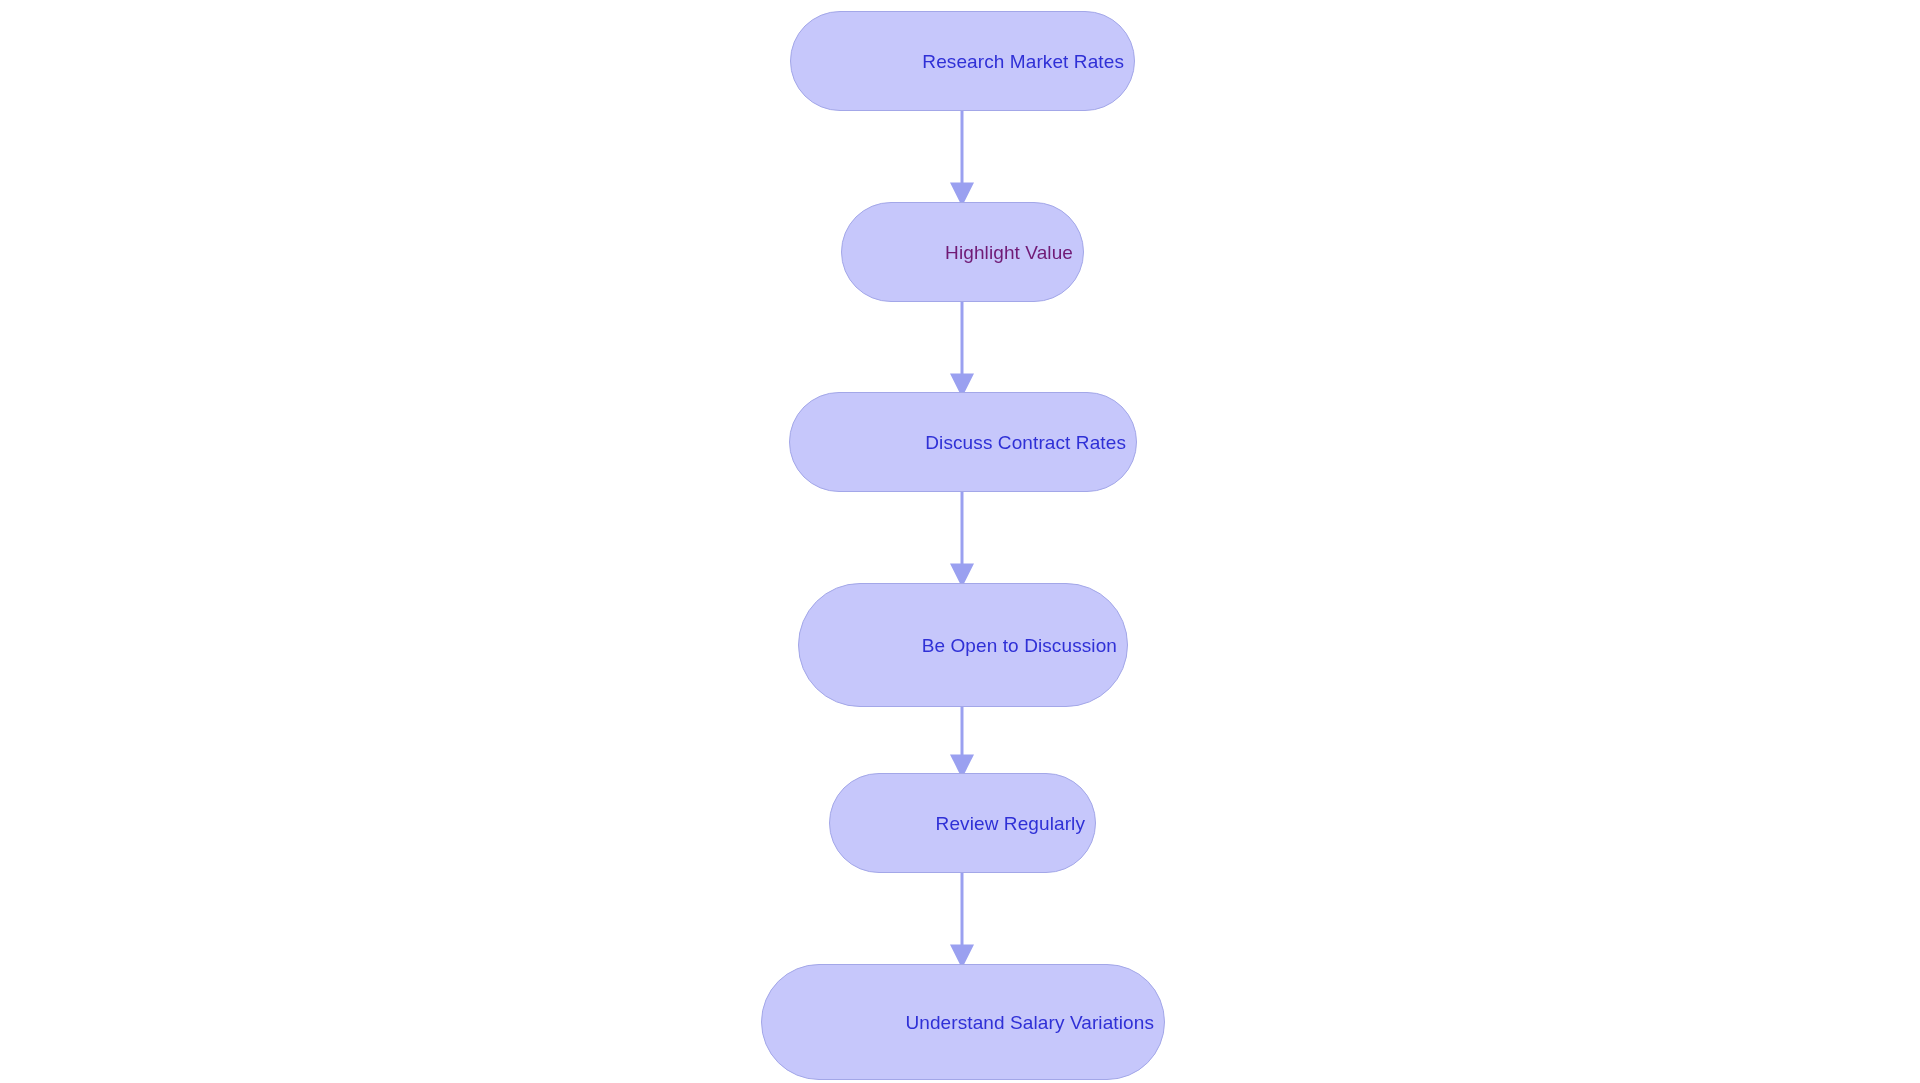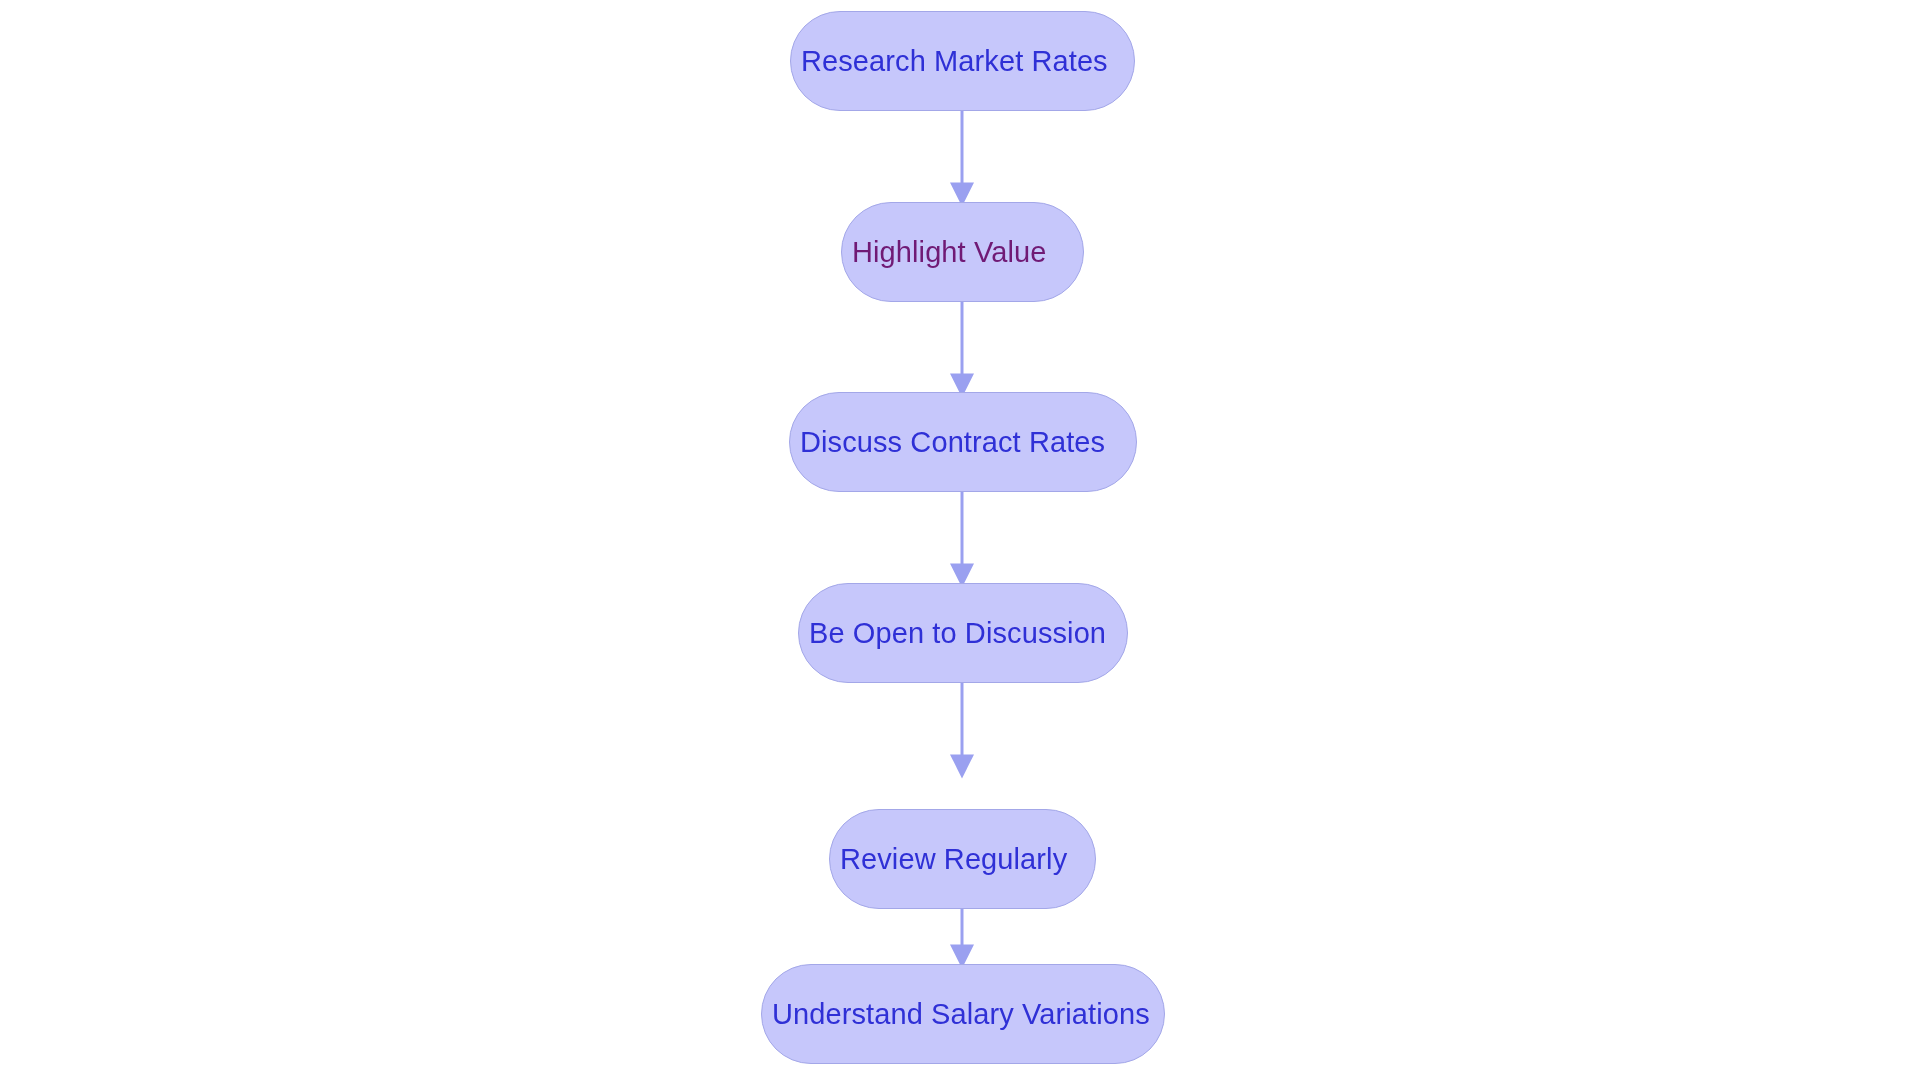--- a/index.html
+++ b/index.html
@@ -36,27 +36,27 @@
     left: 0;
     width: 1920px;
     height: 1083px;
   }
 
   .flow-node {
     position: absolute;
     box-sizing: border-box;
     display: flex;
     align-items: center;
-    justify-content: flex-start;
+    justify-content: flex-end;
     background: #c6c7fb;
     border: 1.6px solid #a3a7e8;
     border-radius: 999px;
     color: #2f30d6;
     font-family: "Liberation Sans", sans-serif;
-    font-size: 29px;
+    font-size: 19px;
     font-weight: 400;
     letter-spacing: 0.1px;
     white-space: nowrap;
     line-height: 1;
   }
 
   .flow-node .node-label {
     display: block;
     padding: 0 10px;
   }
@@ -91,26 +91,26 @@
     </div>
 
     <div class="flow-node" id="node-n2" style="left: 841px; top: 202px; width: 243px; height: 100px; background: rgb(198, 199, 251); border-color: rgb(163, 167, 232); color: #701a75;">
       <span class="node-label">Highlight Value</span>
     </div>
 
     <div class="flow-node" id="node-n3" style="left: 789px; top: 392px; width: 348px; height: 100px; background: rgb(198, 199, 251); border-color: rgb(163, 167, 232); color: rgb(47, 48, 214);">
       <span class="node-label">Discuss Contract Rates</span>
     </div>
 
-    <div class="flow-node" id="node-n4" style="left: 798px; top: 583px; width: 330px; height: 100px; background: rgb(198, 199, 251); border-color: rgb(163, 167, 232); color: rgb(47, 48, 214);">
+    <div class="flow-node" id="node-n4" style="left: 798px; top: 583px; width: 330px; height: 124px; background: rgb(198, 199, 251); border-color: rgb(163, 167, 232); color: rgb(47, 48, 214);">
       <span class="node-label">Be Open to Discussion</span>
     </div>
 
-    <div class="flow-node" id="node-n5" style="left: 829px; top: 773px; width: 267px; height: 100px; background: rgb(198, 199, 251); border-color: rgb(163, 167, 232); color: rgb(47, 48, 214); margin-top: 36px;">
+    <div class="flow-node" id="node-n5" style="left: 829px; top: 773px; width: 267px; height: 100px; background: rgb(198, 199, 251); border-color: rgb(163, 167, 232); color: rgb(47, 48, 214);">
       <span class="node-label">Review Regularly</span>
     </div>
 
-    <div class="flow-node" id="node-n6" style="left: 761px; top: 964px; width: 404px; height: 100px; background: rgb(198, 199, 251); border-color: rgb(163, 167, 232); color: rgb(47, 48, 214);">
+    <div class="flow-node" id="node-n6" style="left: 761px; top: 964px; width: 404px; height: 116px; background: rgb(198, 199, 251); border-color: rgb(163, 167, 232); color: rgb(47, 48, 214);">
       <span class="node-label">Understand Salary Variations</span>
     </div>
 
   </div>
 </div>
 
 </body></html>

